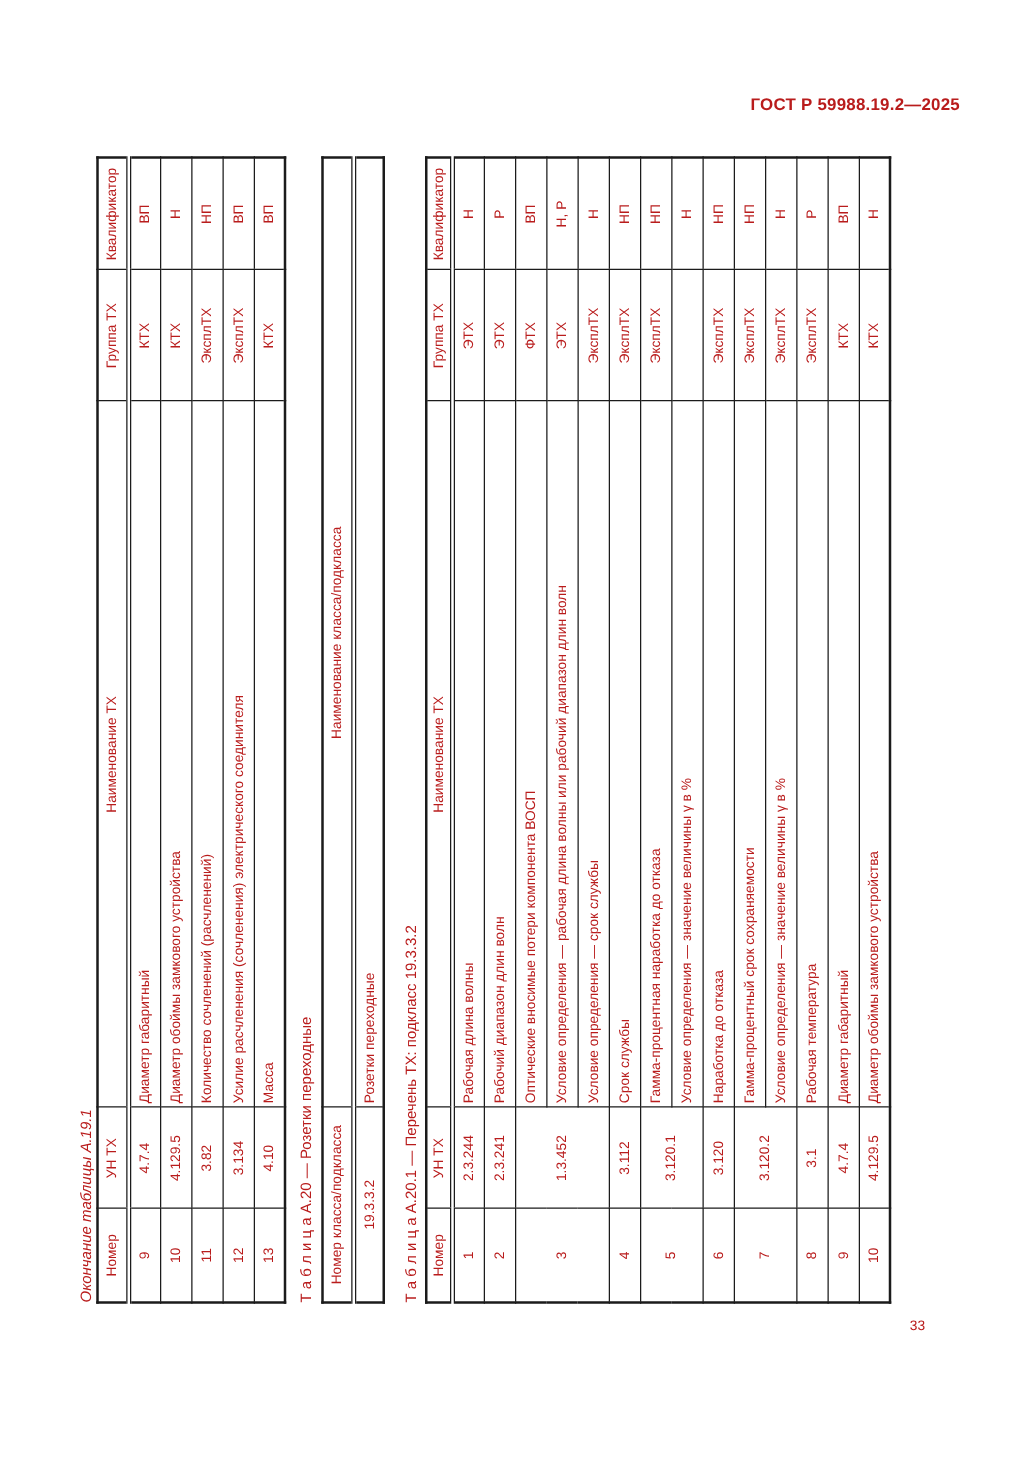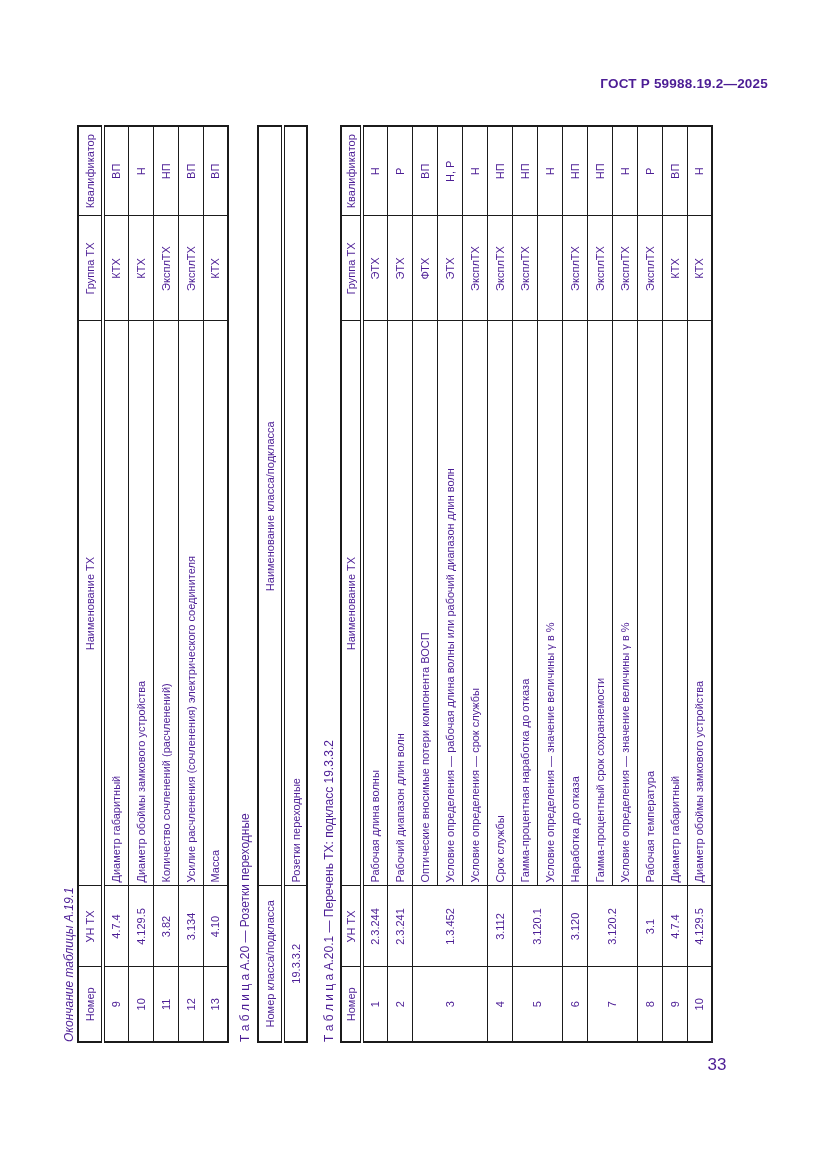--- a/index.html
+++ b/index.html
@@ -1,29 +1,29 @@
 <!DOCTYPE html>
 <html lang="ru"><head>
 <meta charset="utf-8">
 <style>
   html,body{margin:0;padding:0;background:#888;}
   .page{
     position:relative; width:827px; height:1169px; margin:0 auto;
     background:#ffffff; overflow:hidden;
-    font-family:"Liberation Sans", sans-serif; color:#4c1d95;
+    font-family:"Liberation Sans", sans-serif; color:#b91c1c;
   }
   
   .running-header{
     position:absolute; top:76px; right:59px;
     font-size:13.5px; font-weight:bold; letter-spacing:.2px;
     white-space:nowrap;
   }
   .page-number{
-    position:absolute; top:1055px; left:703px; width:28px;
-    font-size:17px; text-align:center;
+    position:absolute; top:1055px; left:720px; width:28px;
+    font-size:11px; text-align:center;
   }
   
   .rotated-content{
     position:absolute; left:62px; top:1043px;
     width:918px; height:665px;
     transform:rotate(-90deg); transform-origin:0 0;
   }
   .tbl-title{
     position:absolute; left:1px;
     font-size:12px; line-height:14px; white-space:nowrap;

